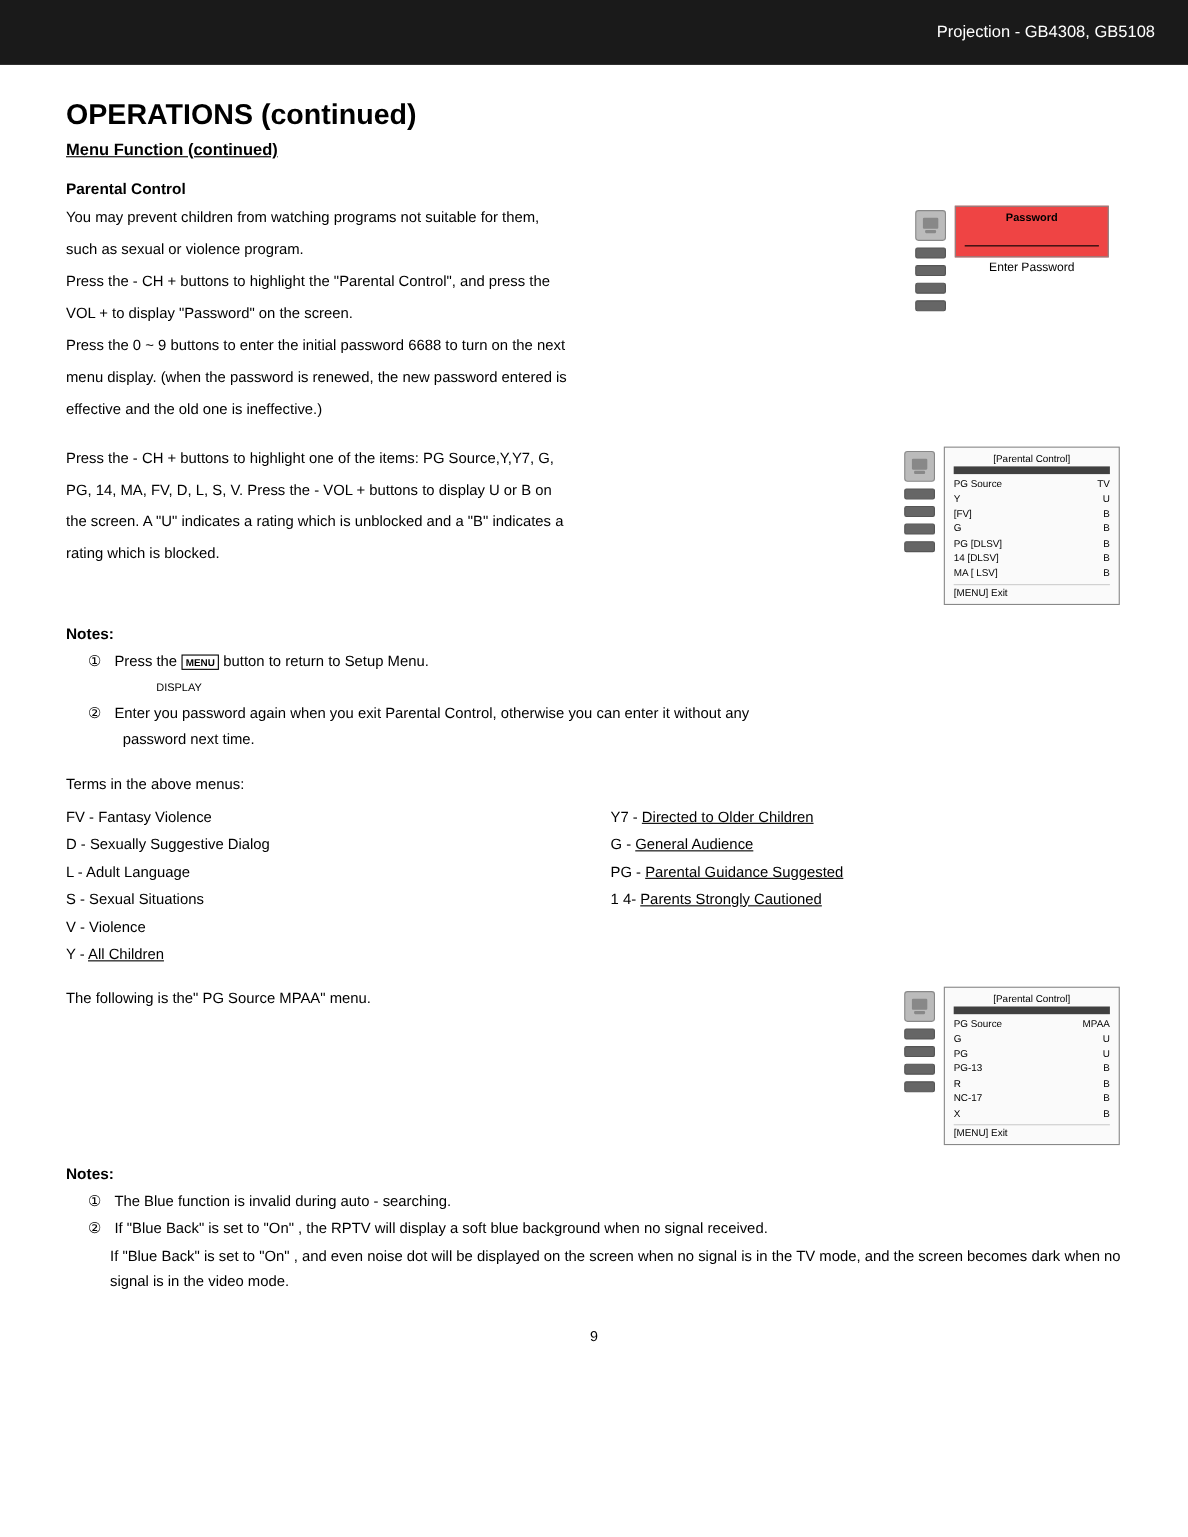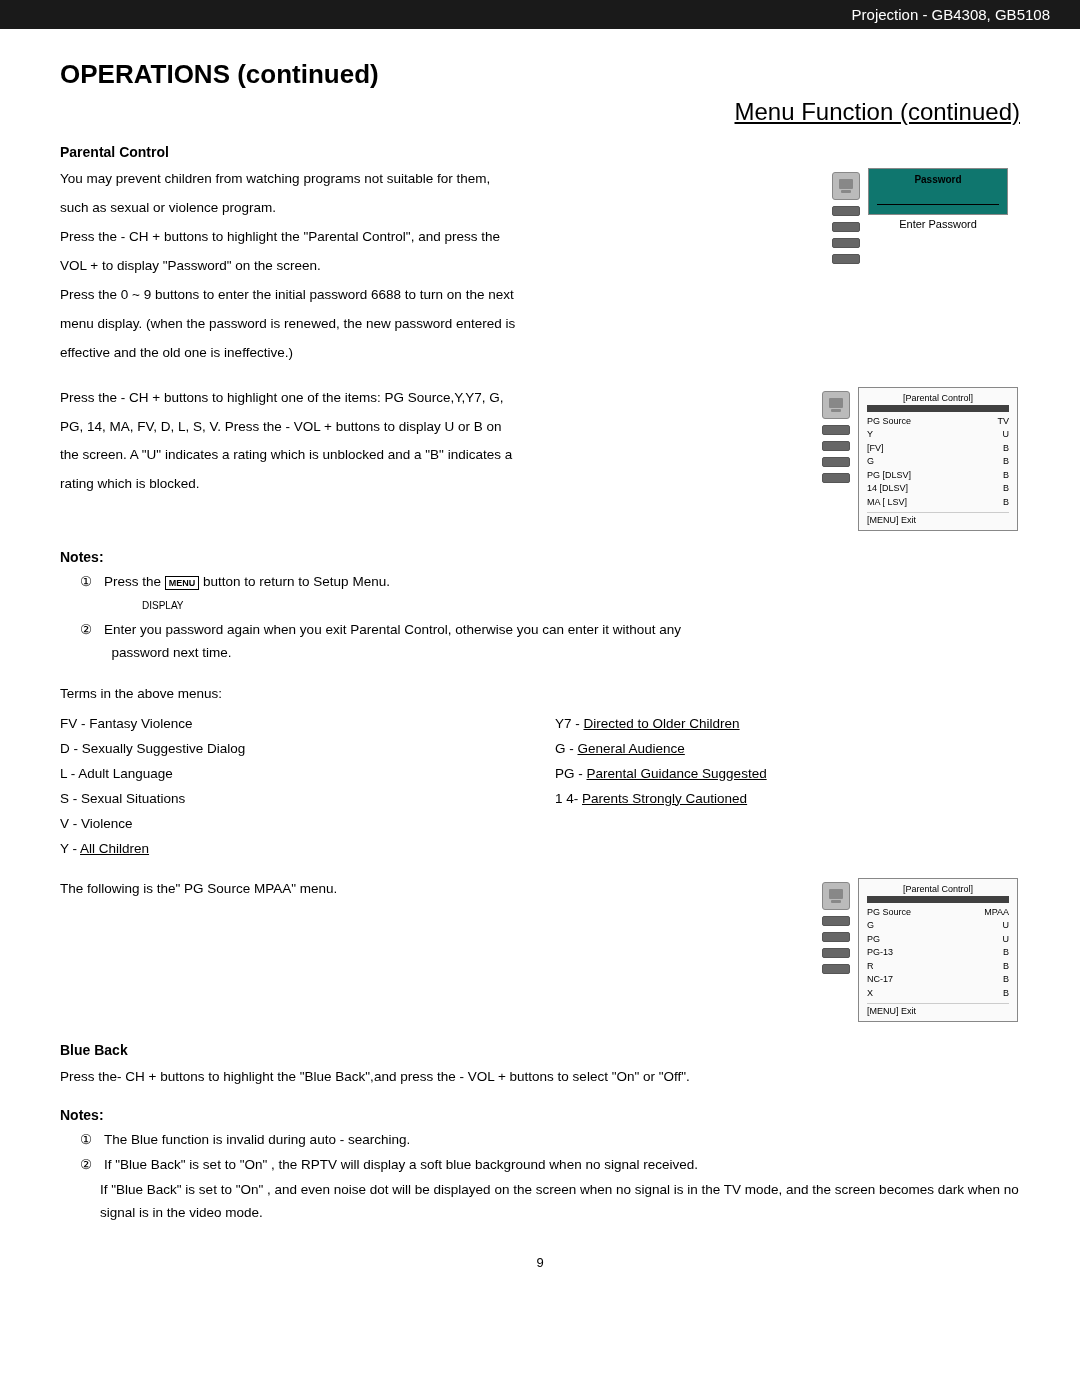--- a/index.html
+++ b/index.html
@@ -10,41 +10,40 @@
       color: #000;
       width: 1080px;
       min-height: 1397px;
       position: relative;
     }
 
     .header-bar {
       background: #1a1a1a;
       color: #fff;
       text-align: right;
-      padding: 6px 30px;
+      padding: 21px 30px;
       font-size: 15px;
       font-weight: normal;
     }
 
     .main-content {
       padding: 30px 60px 40px 60px;
     }
 
     .page-title {
       font-size: 26px;
       font-weight: bold;
       margin-bottom: 8px;
     }
 
     .section-title {
-      font-size: 24px;
-      font-weight: normal;
+      font-size: 15px;
+      font-weight: bold;
       text-decoration: underline;
       margin-bottom: 18px;
-      text-align: right;
     }
 
     .subsection-title {
       font-size: 14px;
       font-weight: bold;
       margin-bottom: 8px;
     }
 
     .body-text {
       font-size: 13.5px;
@@ -168,21 +167,21 @@
       font-size: 9px;
       margin-top: 3px;
       border-top: 1px solid #ccc;
       padding-top: 2px;
     }
 
     .password-screen {
       border: 1px solid #888;
       padding: 5px 8px;
       font-size: 10px;
-      background: #0f766e;
+      background: #ef4444;
       width: 140px;
     }
 
     .password-label {
       font-size: 10px;
       font-weight: bold;
       text-align: center;
       margin-bottom: 4px;
     }
 
@@ -419,24 +418,20 @@
               <span class="label">X</span>
               <span class="value">B</span>
             </div>
             <div class="menu-exit">[MENU] Exit</div>
           </div>
         </div>
       </div>
     </div>
   </div>
 
-  <div class="blue-back-section">
-    <div class="subsection-title">Blue Back</div>
-    <p class="body-text">Press the- CH + buttons to highlight the "Blue Back",and press the -  VOL + buttons to select "On" or "Off".</p>
-  </div>
 
   <div class="notes-section">
     <div class="notes-title">Notes:</div>
     <div class="note-item">
       <span class="note-num">①</span>
       <span>The Blue function is invalid during auto - searching.</span>
     </div>
     <div class="note-item">
       <span class="note-num">②</span>
       <span>If "Blue Back" is set to "On" , the RPTV will display a soft blue background when no signal received.</span>

